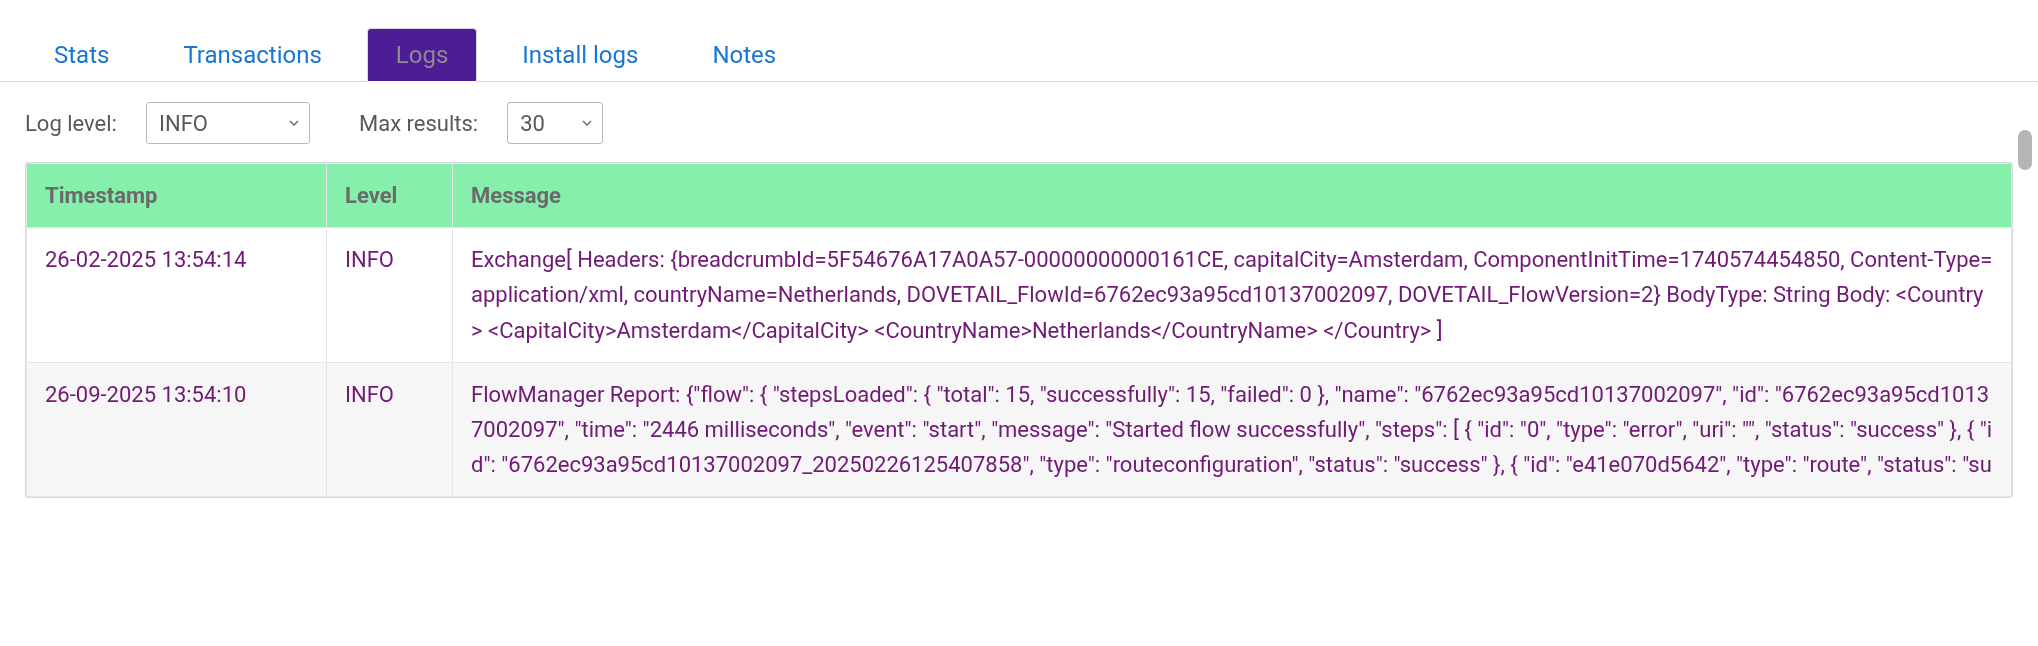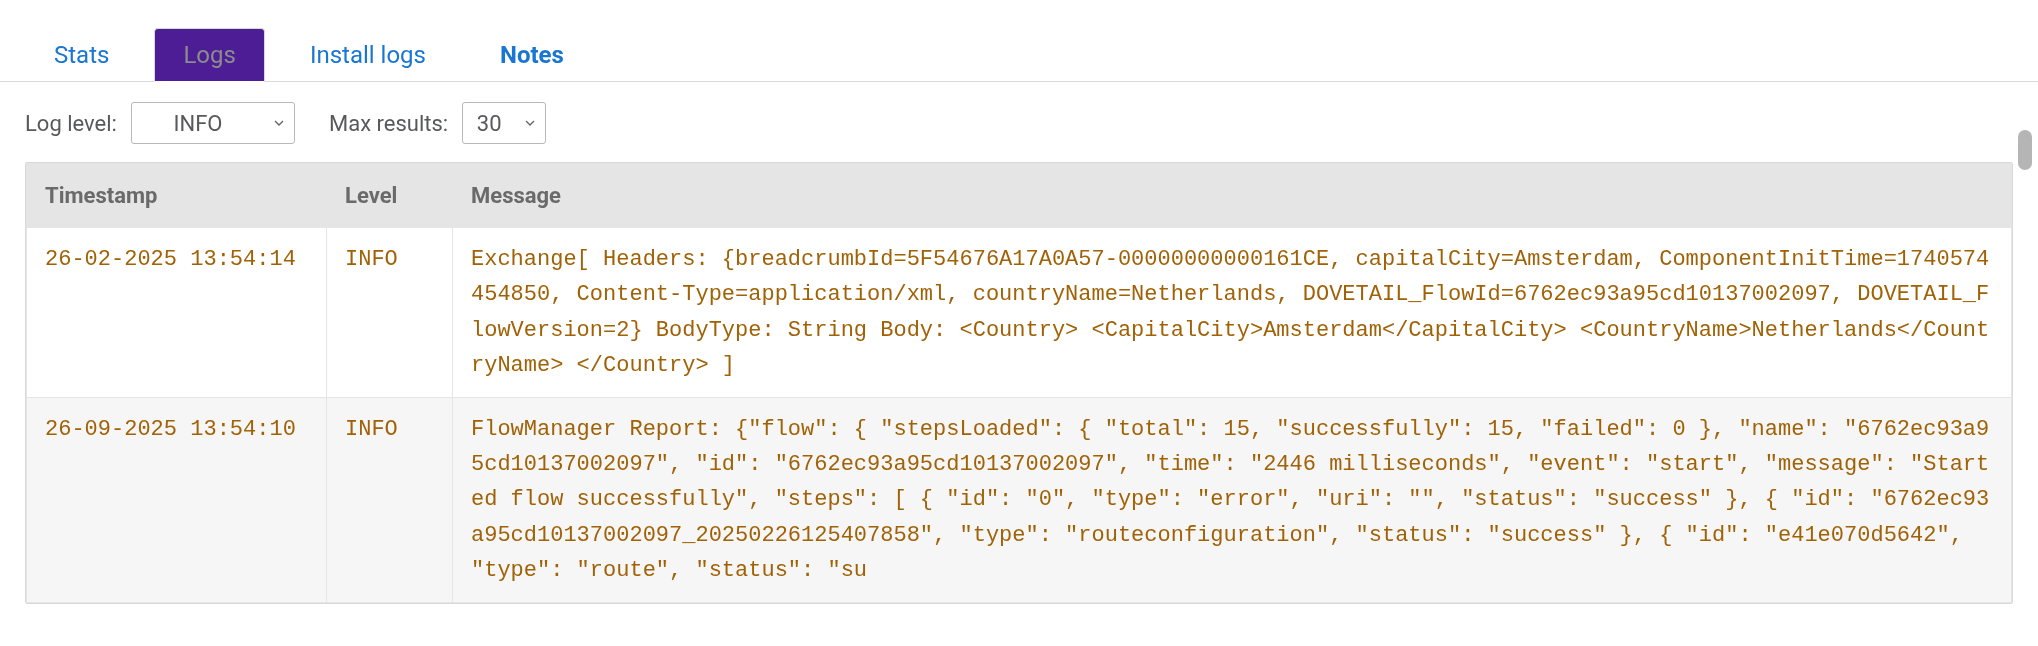--- a/index.html
+++ b/index.html
@@ -35,49 +35,48 @@
       position: relative;
     }
     .tab.active {
       color: #8c8c8c;
       border: 1px solid #d9d9d9;
       border-bottom: 1px solid #fff;
       border-radius: 4px 4px 0 0;
       background: #4c1d95;
     }
     .tab.bold {
-      font-weight: 700;
+      font-weight: 400;
     }
     .controls {
       display: flex;
       align-items: center;
       padding: 20px 25px 18px 25px;
-      gap: 10px;
+      gap: 25px;
       font-size: 22px;
       color: #58595b;
-      text-align: center;
     }
     .control-label {
       margin-right: 4px;
     }
     .select-wrap {
       position: relative;
       display: inline-flex;
       align-items: center;
       border: 1px solid #b8b8b8;
       border-radius: 3px;
       background: #fff;
       height: 42px;
     }
     .select-wrap.loglevel {
       width: 164px;
       margin-right: 24px;
     }
     .select-wrap.maxresults {
-      width: 84px;
+      width: 96px;
     }
     .select-value {
       padding: 0 12px;
       font-size: 22px;
       color: #58595b;
       flex: 1;
     }
     .select-arrow {
       width: 30px;
       display: flex;
@@ -100,25 +99,24 @@
       text-align: left;
       border: 1px solid #e5e5e5;
       padding: 14px 18px;
       vertical-align: top;
       font-size: 22px;
       line-height: 1.6;
     }
     th {
       font-weight: 700;
       color: #6a6a6a;
-      background: #e5e5e5;
+      background: #86efac;
     }
     td {
-      color: #a16207;
-      font-family: Liberation Mono, monospace;
+      color: #701a75;
     }
     tbody tr:nth-child(even) td {
       background: #f6f6f6;
     }
     .col-timestamp { width: 300px; }
     .col-level { width: 126px; }
     .col-message { }
     .message-cell {
       word-break: break-all;
       overflow-wrap: break-word;
@@ -136,20 +134,21 @@
     svg.chevron {
       width: 16px;
       height: 16px;
     }
   </style>
 </head>
 <body>
 
 <div class="tabs">
   <div class="tab">Stats</div>
+  <div class="tab">Transactions</div>
   <div class="tab active">Logs</div>
   <div class="tab">Install logs</div>
   <div class="tab bold">Notes</div>
 </div>
 
 <div class="controls">
   <span class="control-label">Log level:</span>
   <div class="select-wrap loglevel">
     <span class="select-value">INFO</span>
     <span class="select-arrow">

